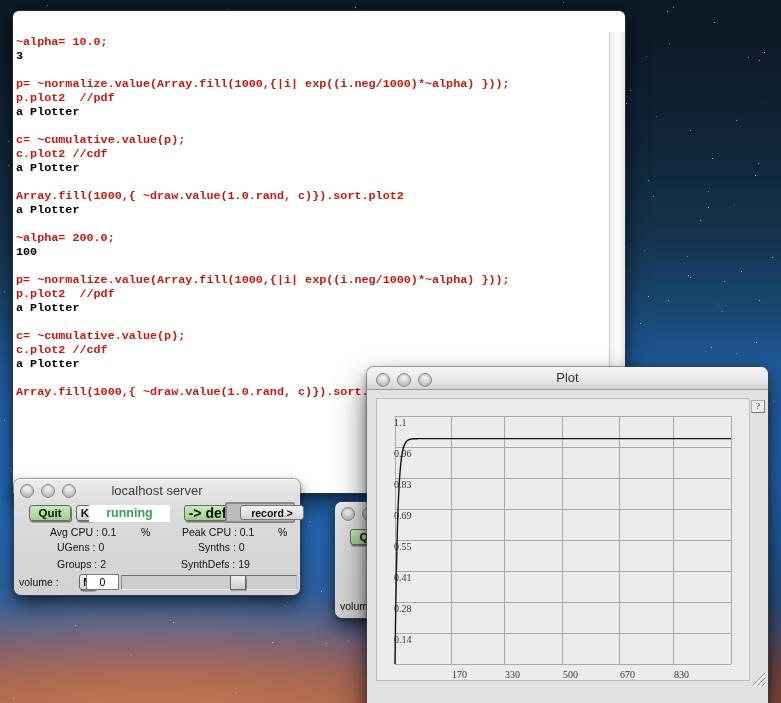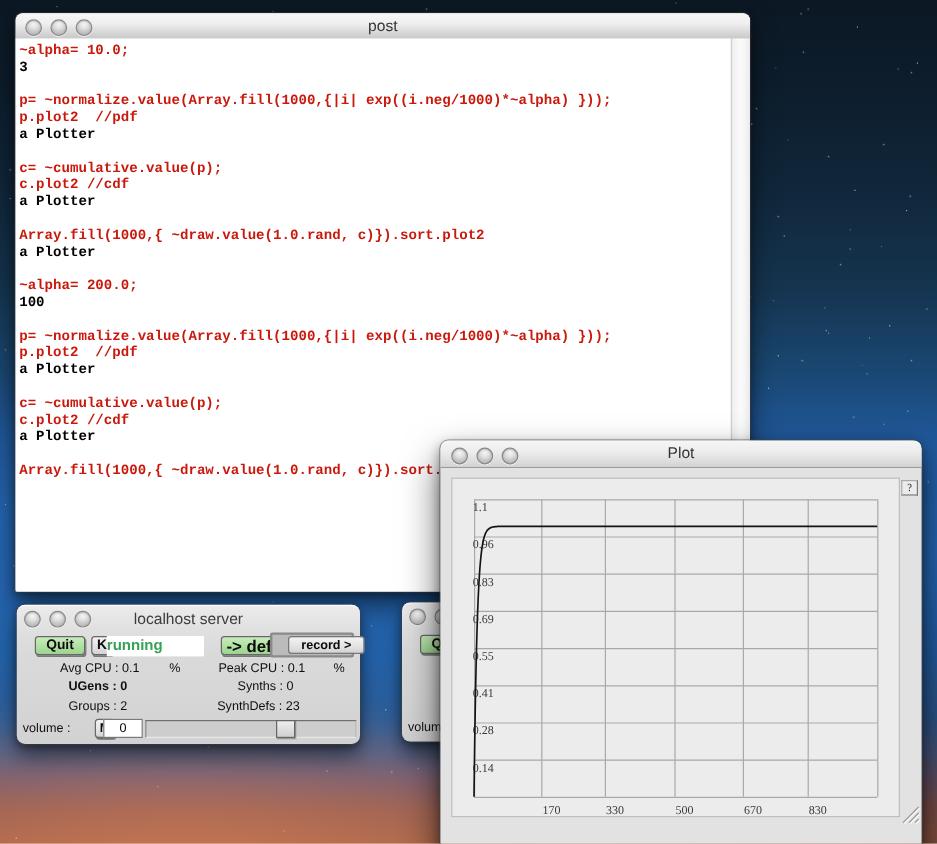--- a/index.html
+++ b/index.html
@@ -30,21 +30,21 @@
 #post pre{margin:0;font-family:"Liberation Mono",monospace;font-weight:bold;font-size:11.75px;
  line-height:14px;letter-spacing:0px;white-space:pre;}
 #post .sb{position:absolute;top:21px;right:0;bottom:0;width:15px;border-left:1px solid #cdcdcd;
  background:linear-gradient(90deg,#efefef 0%,#fbfbfb 45%,#f6f6f6 70%,#e9e9e9 100%);}
 .r{color:#c9190d;margin-top:32px;}
 .k{color:#000;}
 
 .server{width:286px;height:116px;border-radius:7px;
  background:linear-gradient(180deg,#ececec 0px,#e0e0e0 20px,#dadada 40px,#d2d2d2 100%);
  box-shadow:inset 0 1px 0 rgba(255,255,255,0.85), 0 0 0 1px rgba(70,70,70,0.45), 0 10px 18px rgba(0,0,0,0.5), 0 2px 6px rgba(0,0,0,0.35);}
-#srv1{left:14px;top:504px;padding-left:16px;}
+#srv1{left:14px;top:479px;padding-left:16px;}
 #srv2{left:335px;top:502px;}
 .server .stitle{position:absolute;top:0;left:0;right:0;height:22px;line-height:23px;
  text-align:center;font-size:13px;color:#3c3c3c;}
 .server .tl{top:5px;}
 .btn{position:absolute;box-sizing:border-box;border:1px solid #686868;border-radius:3px;
  font-size:11.5px;font-weight:bold;color:#0b0b0b;text-align:center;
  box-shadow:1px 1.5px 0 rgba(40,40,40,0.55);margin-left:12px;}
 .green{background:linear-gradient(180deg,#c8ecbc 0%,#b4e2a6 45%,#9cd48e 100%);}
 .gray{background:linear-gradient(180deg,#f3f3f3 0%,#e4e4e4 55%,#d3d3d3 100%);}
 .stat{position:absolute;font-size:10.5px;color:#101010;white-space:pre;}
@@ -68,26 +68,20 @@
 .qbtn{position:absolute;left:384px;top:33px;width:14px;height:13px;background:#ececec;
  border:1px solid #777;border-top-color:#aaa;border-left-color:#aaa;box-sizing:border-box;
  font-size:9px;line-height:11px;text-align:center;color:#222;font-family:"Liberation Serif",serif;}
 </style>
 </head>
 <body>
 <style>.stars{box-shadow:656px 116px 0 rgba(255,255,255,0.32), 230px 144px 0 rgba(255,255,255,0.78), 560px 91px 0 rgba(255,255,255,0.68), 97px 225px 0 rgba(255,255,255,0.45), 576px 205px 0 rgba(255,255,255,0.77), 431px 227px 0 rgba(255,255,255,0.59), 8px 165px 0 rgba(255,255,255,0.75), 161px 222px 0 rgba(255,255,255,0.92), 96px 391px 1px rgba(255,255,255,0.36), 620px 272px 0 rgba(255,255,255,0.82), 551px 129px 0 rgba(255,255,255,0.93), 567px 302px 0 rgba(255,255,255,0.84), 73px 48px 0 rgba(255,255,255,0.73), 83px 240px 0 rgba(255,255,255,0.86), 466px 652px 0 rgba(255,255,255,0.41), 688px 275px 0 rgba(255,255,255,0.76), 75px 625px 0 rgba(255,255,255,0.65), 475px 390px 1px rgba(255,255,255,0.48), 334px 59px 0 rgba(255,255,255,0.45), 325px 412px 0 rgba(255,255,255,0.47), 582px 324px 0 rgba(255,255,255,0.44), 660px 471px 0 rgba(255,255,255,0.39), 599px 410px 1px rgba(255,255,255,0.54), 143px 523px 0 rgba(255,255,255,0.62), 114px 158px 0 rgba(255,255,255,0.71), 392px 612px 1px rgba(255,255,255,0.64), 13px 698px 0 rgba(255,255,255,0.74), 302px 447px 0 rgba(255,255,255,0.4), 741px 271px 0 rgba(255,255,255,0.93), 521px 110px 0 rgba(255,255,255,0.87), 656px 521px 0 rgba(255,255,255,0.7), 167px 554px 1px rgba(255,255,255,0.9), 615px 333px 0 rgba(255,255,255,0.62), 373px 316px 0 rgba(255,255,255,0.46), 582px 82px 0 rgba(255,255,255,0.36), 72px 547px 0 rgba(255,255,255,0.38), 564px 171px 1px rgba(255,255,255,0.47), 435px 218px 0 rgba(255,255,255,0.9), 708px 207px 0 rgba(255,255,255,0.76), 531px 464px 0 rgba(255,255,255,0.38), 348px 23px 0 rgba(255,255,255,0.68), 227px 9px 0 rgba(255,255,255,0.35), 236px 71px 1px rgba(255,255,255,0.89), 74px 528px 0 rgba(255,255,255,0.45), 486px 418px 0 rgba(255,255,255,0.42), 443px 364px 0 rgba(255,255,255,0.58), 748px 57px 1px rgba(255,255,255,0.74), 102px 64px 0 rgba(255,255,255,0.56), 113px 256px 0 rgba(255,255,255,0.42), 145px 434px 0 rgba(255,255,255,0.42), 79px 455px 1px rgba(255,255,255,0.83), 102px 53px 0 rgba(255,255,255,0.72), 17px 97px 1px rgba(255,255,255,0.9), 172px 418px 0 rgba(255,255,255,0.62), 412px 62px 0 rgba(255,255,255,0.41), 401px 273px 0 rgba(255,255,255,0.9), 294px 435px 0 rgba(255,255,255,0.75), 571px 679px 0 rgba(255,255,255,0.4), 61px 595px 0 rgba(255,255,255,0.34), 545px 163px 0 rgba(255,255,255,0.34), 192px 72px 0 rgba(255,255,255,0.69), 242px 415px 1px rgba(255,255,255,0.38), 254px 594px 0 rgba(255,255,255,0.7), 269px 211px 0 rgba(255,255,255,0.74), 273px 407px 0 rgba(255,255,255,0.39), 470px 325px 1px rgba(255,255,255,0.9), 11px 471px 0 rgba(255,255,255,0.7), 104px 77px 0 rgba(255,255,255,0.65), 137px 359px 1px rgba(255,255,255,0.87), 380px 293px 1px rgba(255,255,255,0.4), 722px 311px 1px rgba(255,255,255,0.7), 569px 308px 0 rgba(255,255,255,0.91), 139px 272px 0 rgba(255,255,255,0.38), 568px 161px 0 rgba(255,255,255,0.48), 736px 353px 0 rgba(255,255,255,0.43), 272px 519px 1px rgba(255,255,255,0.62), 54px 96px 1px rgba(255,255,255,0.71), 47px 5px 0 rgba(255,255,255,0.52), 270px 167px 0 rgba(255,255,255,0.78), 79px 154px 1px rgba(255,255,255,0.65), 132px 44px 1px rgba(255,255,255,0.5), 42px 368px 0 rgba(255,255,255,0.44), 107px 364px 1px rgba(255,255,255,0.81), 418px 637px 0 rgba(255,255,255,0.9), 168px 183px 0 rgba(255,255,255,0.87), 756px 342px 0 rgba(255,255,255,0.81), 687px 256px 0 rgba(255,255,255,0.47), 112px 393px 1px rgba(255,255,255,0.87), 229px 206px 0 rgba(255,255,255,0.83), 314px 235px 0 rgba(255,255,255,0.44), 410px 338px 0 rgba(255,255,255,0.48), 287px 361px 0 rgba(255,255,255,0.72), 551px 341px 0 rgba(255,255,255,0.91), 269px 184px 1px rgba(255,255,255,0.68), 41px 113px 0 rgba(255,255,255,0.69), 323px 448px 0 rgba(255,255,255,0.69), 47px 448px 1px rgba(255,255,255,0.3), 443px 73px 1px rgba(255,255,255,0.92), 640px 323px 0 rgba(255,255,255,0.73), 309px 521px 0 rgba(255,255,255,0.5), 414px 304px 0 rgba(255,255,255,0.66), 682px 390px 1px rgba(255,255,255,0.74), 563px 2px 0 rgba(255,255,255,0.5), 595px 623px 0 rgba(255,255,255,0.6), 220px 525px 1px rgba(255,255,255,0.61), 755px 175px 0 rgba(255,255,255,0.73), 681px 650px 1px rgba(255,255,255,0.36), 205px 152px 0 rgba(255,255,255,0.32), 488px 627px 0 rgba(255,255,255,0.35), 715px 395px 0 rgba(255,255,255,0.62), 673px 7px 1px rgba(255,255,255,0.88), 111px 437px 1px rgba(255,255,255,0.44), 714px 532px 0 rgba(255,255,255,0.6), 126px 469px 0 rgba(255,255,255,0.39), 545px 574px 1px rgba(255,255,255,0.92), 629px 518px 1px rgba(255,255,255,0.58), 458px 164px 0 rgba(255,255,255,0.78), 267px 255px 0 rgba(255,255,255,0.85), 535px 498px 0 rgba(255,255,255,0.71), 81px 294px 0 rgba(255,255,255,0.45), 555px 84px 0 rgba(255,255,255,0.39), 712px 158px 0 rgba(255,255,255,0.76), 419px 340px 0 rgba(255,255,255,0.65), 213px 432px 0 rgba(255,255,255,0.55), 714px 22px 0 rgba(255,255,255,0.86), 391px 490px 0 rgba(255,255,255,0.3), 773px 401px 1px rgba(255,255,255,0.85), 431px 553px 0 rgba(255,255,255,0.65), 227px 501px 0 rgba(255,255,255,0.44), 31px 400px 0 rgba(255,255,255,0.52), 416px 171px 1px rgba(255,255,255,0.85), 405px 608px 0 rgba(255,255,255,0.32), 140px 474px 0 rgba(255,255,255,0.42), 337px 218px 0 rgba(255,255,255,0.6), 390px 286px 1px rgba(255,255,255,0.79), 260px 85px 0 rgba(255,255,255,0.61), 55px 360px 0 rgba(255,255,255,0.45), 669px 43px 1px rgba(255,255,255,0.79), 206px 22px 0 rgba(255,255,255,0.7), 225px 478px 0 rgba(255,255,255,0.75), 173px 622px 0 rgba(255,255,255,0.79), 169px 320px 0 rgba(255,255,255,0.37), 321px 591px 0 rgba(255,255,255,0.92), 734px 205px 0 rgba(255,255,255,0.35), 644px 250px 0 rgba(255,255,255,0.37), 702px 616px 0 rgba(255,255,255,0.82), 44px 357px 0 rgba(255,255,255,0.65), 72px 520px 0 rgba(255,255,255,0.72), 432px 503px 1px rgba(255,255,255,0.37), 652px 472px 0 rgba(255,255,255,0.76), 753px 536px 0 rgba(255,255,255,0.93), 553px 497px 1px rgba(255,255,255,0.6), 608px 276px 0 rgba(255,255,255,0.51), 90px 287px 0 rgba(255,255,255,0.87), 477px 585px 0 rgba(255,255,255,0.55), 334px 188px 0 rgba(255,255,255,0.62), 266px 350px 0 rgba(255,255,255,0.48), 197px 89px 0 rgba(255,255,255,0.46), 570px 248px 0 rgba(255,255,255,0.75), 504px 460px 0 rgba(255,255,255,0.82), 228px 416px 0 rgba(255,255,255,0.75), 597px 379px 0 rgba(255,255,255,0.61), 721px 466px 0 rgba(255,255,255,0.48), 125px 199px 0 rgba(255,255,255,0.51), 708px 191px 0 rgba(255,255,255,0.42), 285px 605px 0 rgba(255,255,255,0.64), 104px 200px 0 rgba(255,255,255,0.49), 311px 16px 0 rgba(255,255,255,0.76), 48px 57px 0 rgba(255,255,255,0.66), 131px 655px 1px rgba(255,255,255,0.62), 589px 293px 0 rgba(255,255,255,0.61), 190px 54px 1px rgba(255,255,255,0.46), 118px 68px 0 rgba(255,255,255,0.56), 646px 56px 1px rgba(255,255,255,0.4), 313px 89px 0 rgba(255,255,255,0.95), 428px 622px 0 rgba(255,255,255,0.7), 391px 463px 0 rgba(255,255,255,0.89), 604px 441px 0 rgba(255,255,255,0.5), 626px 103px 0 rgba(255,255,255,0.92), 218px 272px 0 rgba(255,255,255,0.73), 4px 420px 0 rgba(255,255,255,0.59), 300px 35px 0 rgba(255,255,255,0.45), 721px 466px 0 rgba(255,255,255,0.35), 272px 642px 0 rgba(255,255,255,0.82), 154px 274px 0 rgba(255,255,255,0.84), 171px 316px 1px rgba(255,255,255,0.69), 297px 451px 0 rgba(255,255,255,0.38), 718px 414px 0 rgba(255,255,255,0.91), 507px 450px 0 rgba(255,255,255,0.35), 444px 332px 0 rgba(255,255,255,0.69), 236px 692px 1px rgba(255,255,255,0.67), 690px 277px 0 rgba(255,255,255,0.67), 181px 483px 0 rgba(255,255,255,0.64), 286px 187px 0 rgba(255,255,255,0.95), 505px 95px 0 rgba(255,255,255,0.61), 166px 339px 0 rgba(255,255,255,0.57), 680px 412px 0 rgba(255,255,255,0.83), 467px 92px 0 rgba(255,255,255,0.5), 415px 528px 0 rgba(255,255,255,0.84), 557px 475px 0 rgba(255,255,255,0.57), 372px 639px 0 rgba(255,255,255,0.71), 210px 275px 1px rgba(255,255,255,0.66), 450px 498px 1px rgba(255,255,255,0.38), 625px 247px 0 rgba(255,255,255,0.76), 232px 118px 0 rgba(255,255,255,0.6), 159px 512px 0 rgba(255,255,255,0.91), 724px 281px 0 rgba(255,255,255,0.57), 485px 251px 0 rgba(255,255,255,0.6), 141px 73px 0 rgba(255,255,255,0.48), 426px 350px 0 rgba(255,255,255,0.91), 4px 291px 1px rgba(255,255,255,0.77), 154px 459px 0 rgba(255,255,255,0.65), 331px 195px 0 rgba(255,255,255,0.94), 394px 241px 0 rgba(255,255,255,0.86), 327px 486px 1px rgba(255,255,255,0.76), 397px 681px 0 rgba(255,255,255,0.72), 39px 131px 0 rgba(255,255,255,0.63), 104px 452px 1px rgba(255,255,255,0.36), 17px 149px 0 rgba(255,255,255,0.57), 160px 78px 1px rgba(255,255,255,0.61), 348px 640px 1px rgba(255,255,255,0.72), 326px 643px 1px rgba(255,255,255,0.79), 648px 296px 0 rgba(255,255,255,0.95), 446px 102px 0 rgba(255,255,255,0.79), 104px 456px 0 rgba(255,255,255,0.41), 31px 49px 0 rgba(255,255,255,0.51), 369px 385px 0 rgba(255,255,255,0.58), 423px 581px 0 rgba(255,255,255,0.42), 626px 393px 0 rgba(255,255,255,0.7), 599px 148px 0 rgba(255,255,255,0.45), 472px 263px 1px rgba(255,255,255,0.73), 478px 296px 0 rgba(255,255,255,0.74), 454px 355px 0 rgba(255,255,255,0.94), 436px 258px 0 rgba(255,255,255,0.6), 395px 496px 0 rgba(255,255,255,0.37), 718px 304px 1px rgba(255,255,255,0.31), 407px 283px 1px rgba(255,255,255,0.31), 764px 52px 0 rgba(255,255,255,0.89), 295px 237px 0 rgba(255,255,255,0.69), 653px 196px 0 rgba(255,255,255,0.7), 355px 7px 1px rgba(255,255,255,0.95), 667px 11px 1px rgba(255,255,255,0.95), 487px 47px 1px rgba(255,255,255,0.95), 736px 120px 1px rgba(255,255,255,0.95), 700px 220px 1px rgba(255,255,255,0.95), 668px 300px 1px rgba(255,255,255,0.95), 758px 163px 1px rgba(255,255,255,0.95), 711px 347px 1px rgba(255,255,255,0.95), 682px 420px 1px rgba(255,255,255,0.95), 14px 326px 1px rgba(255,255,255,0.95), 46px 300px 1px rgba(255,255,255,0.95), 107px 57px 1px rgba(255,255,255,0.95), 144px 46px 1px rgba(255,255,255,0.95), 8px 141px 1px rgba(255,255,255,0.95), 759px 60px 1px rgba(255,255,255,0.95), 772px 257px 1px rgba(255,255,255,0.95), 648px 180px 1px rgba(255,255,255,0.95), 630px 90px 1px rgba(255,255,255,0.95), 759px 300px 1px rgba(255,255,255,0.95), 690px 130px 1px rgba(255,255,255,0.95);}</style>
 <div class="stars" id="starfield"></div>
 
 <div class="win" id="post">
-  <div class="tbar">
-    <div class="tl" style="left:8px"></div>
-    <div class="tl" style="left:29px"></div>
-    <div class="tl" style="left:50px"></div>
-    <div class="title">post</div>
-  </div>
   <div class="code">
       <pre><span class="r">~alpha= 10.0;</span>
 <span class="k">3</span>
 
 <span class="r">p= ~normalize.value(Array.fill(1000,{|i| exp((i.neg/1000)*~alpha) }));</span>
 <span class="r">p.plot2  //pdf</span>
 <span class="k">a Plotter</span>
 
 <span class="r">c= ~cumulative.value(p);</span>
 <span class="r">c.plot2 //cdf</span>
@@ -113,33 +107,33 @@
 </div>
 
 <div class="win server" id="srv1">
   <div class="tl" style="left:6px"></div>
   <div class="tl" style="left:27px"></div>
   <div class="tl" style="left:48px"></div>
   <div class="stitle">localhost server</div>
   <div class="btn green" style="left:3px;top:26px;width:42px;height:16px;line-height:15px;">Quit</div>
   <div class="btn gray" style="left:50px;top:26px;width:18px;height:16px;line-height:15px;">K</div>
   <div style="position:absolute;left:75px;top:26px;width:81px;height:17px;background:#fff;
-       font-size:12.5px;font-weight:bold;color:#36a257;line-height:17px;">running</div>
+       font-size:12.5px;font-weight:bold;color:#36a257;text-align:center;line-height:17px;">running</div>
   <div class="btn green" style="left:158px;top:26px;width:72px;height:16px;line-height:15px;font-size:14px;">-&gt; default</div>
   <div style="position:absolute;left:211px;top:23px;width:70px;height:21px;border:2px solid #8a8a8a;border-radius:2px;box-sizing:border-box;background:#bbb;">
     <div class="btn gray" style="left:1px;top:1px;width:64px;height:15px;line-height:14px;font-size:10.5px;box-shadow:none;border-color:#777;">record &gt;</div>
   </div>
   <div class="stat" style="left:36px;top:47px;">Avg CPU : 0.1</div>
   <div class="stat" style="left:127px;top:47px;">%</div>
   <div class="stat" style="left:168px;top:47px;">Peak CPU : 0.1</div>
   <div class="stat" style="left:264px;top:47px;">%</div>
-  <div class="stat" style="left:43px;top:62px;font-weight:bold;">UGens : 0</div>
+  <div class="stat" style="left:43px;top:62px;">UGens : 0</div>
   <div class="stat" style="left:184px;top:62px;">Synths : 0</div>
   <div class="stat" style="left:43px;top:79px;">Groups : 2</div>
-  <div class="stat" style="left:167px;top:79px;">SynthDefs : 23</div>
+  <div class="stat" style="left:167px;top:79px;">SynthDefs : 19</div>
   <div class="stat" style="left:5px;top:97px;">volume :</div>
   <div class="btn gray" style="left:53px;top:95px;width:17px;height:16px;line-height:15px;font-size:10.5px;">M</div>
   <div class="vfield" style="left:72px;top:95px;width:33px;height:16px;line-height:15px;">0</div>
   <div class="slider" style="left:107px;top:96px;width:176px;height:15px;"></div>
   <div class="thumb" style="left:216px;top:96px;width:16px;height:15px;"></div>
 </div>
 
 <div class="win server" id="srv2">
   <div class="tl" style="left:6px"></div>
   <div class="tl" style="left:27px"></div>

